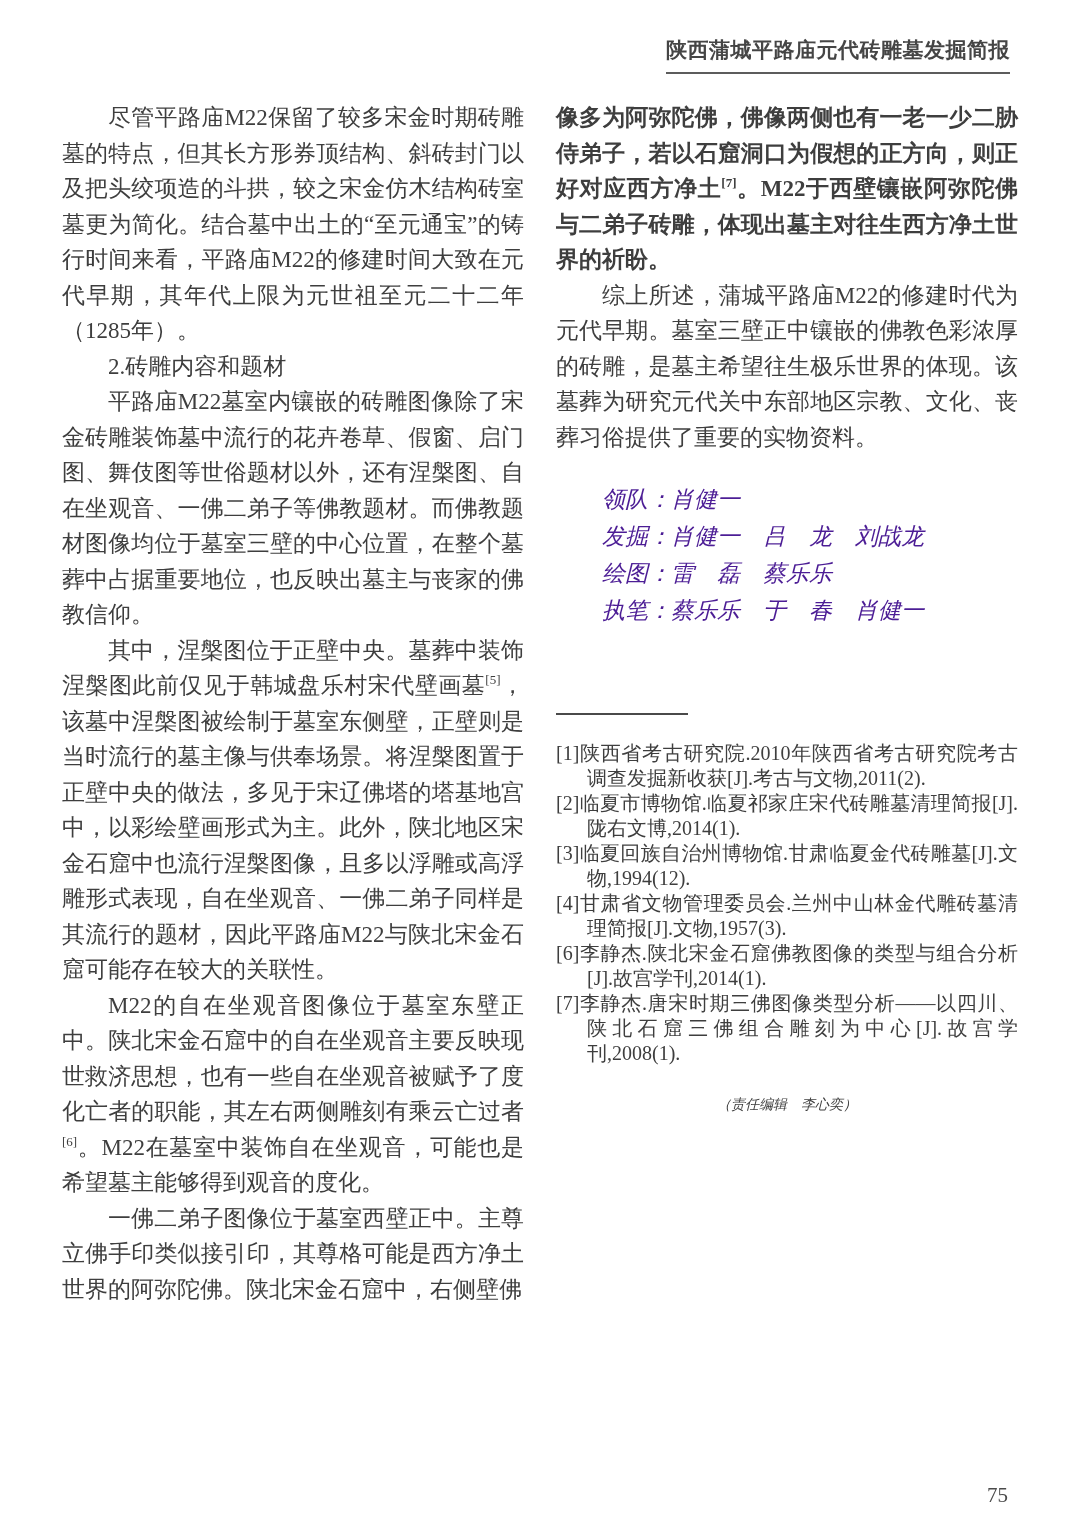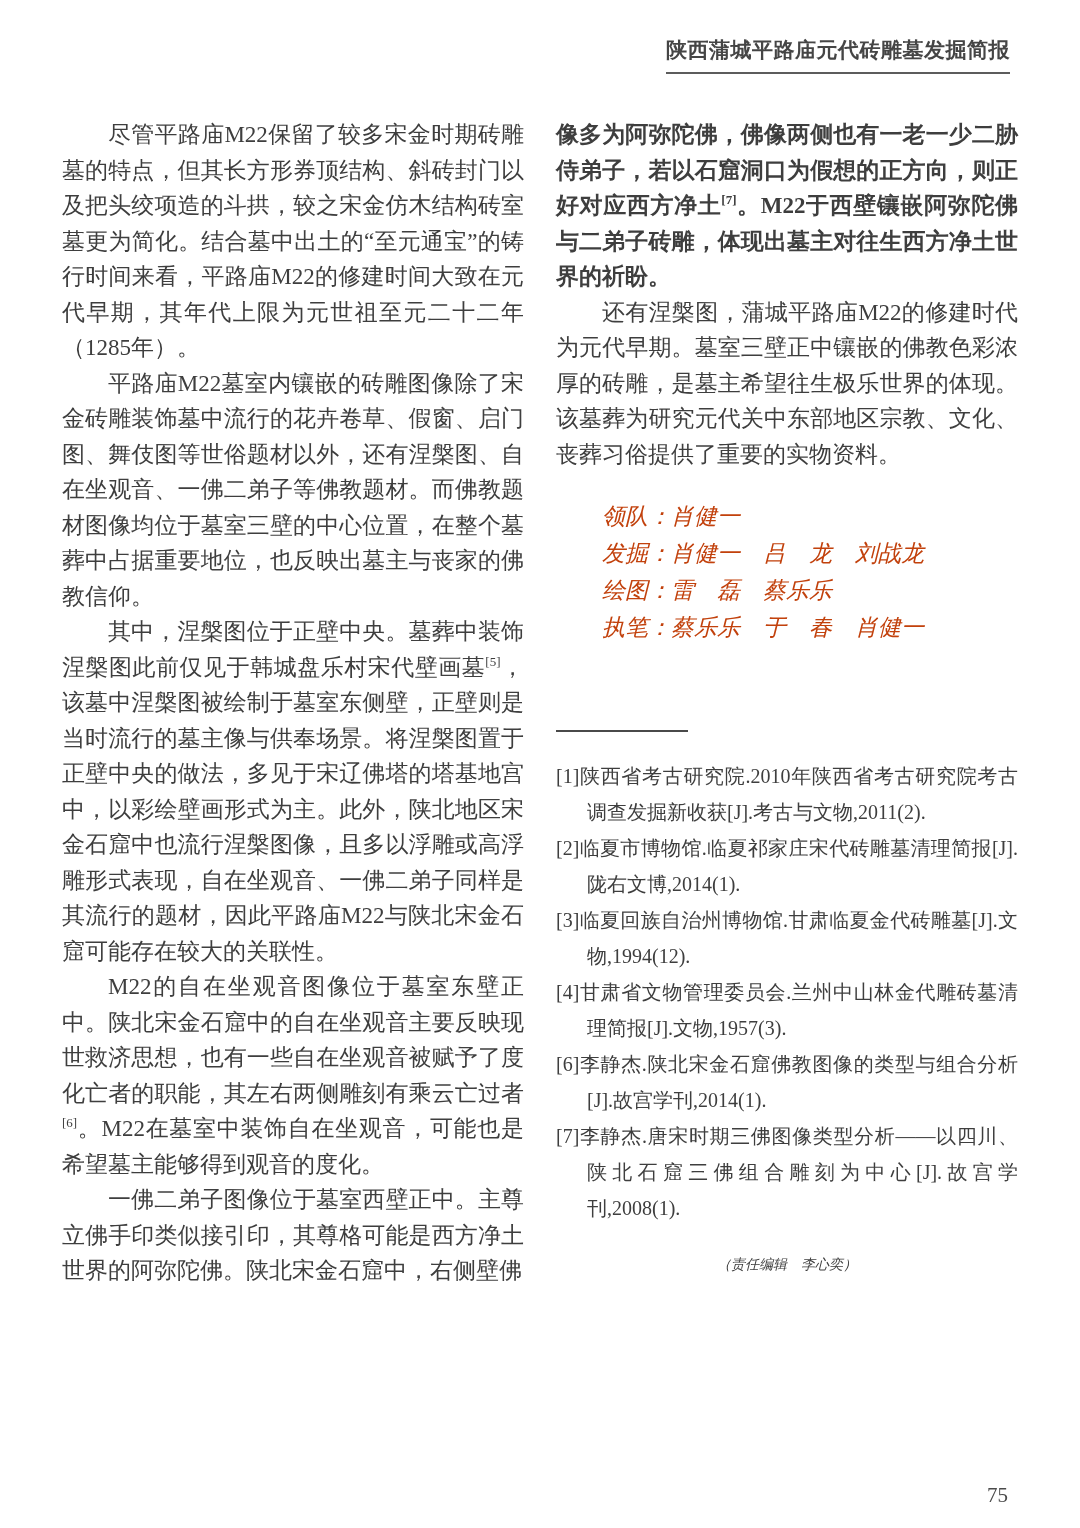--- a/index.html
+++ b/index.html
@@ -28,21 +28,20 @@
     border-bottom: 2px solid #5c5c5c;
   }
 
   
   .columns {
     position: absolute;
     top: 100px; left: 62px;
     width: 956px;
     display: flex;
     gap: 32px;
-    margin-top: 17px;
   }
   .col { width: 462px; flex: 0 0 462px; }
 
   .para {
     font-size: 23px;
     line-height: 35.5px;
     text-align: justify;
     text-indent: 2em;
     color: #3e3e3e;
   }
@@ -53,34 +52,34 @@
     line-height: 0;
     letter-spacing: 0;
   }
 
   
   .credits { margin-top: 26px; margin-left: 46px; }
   .credit-line {
     font-size: 23px;
     line-height: 37px;
     font-style: italic;
-    color: #c2410c;
+    color: #4c1d95;
   }
 
   
   .footnote-rule {
     margin-top: 84px;
     width: 132px;
     height: 0;
     border-top: 2px solid #4a4a4a;
   }
   .references { margin-top: 26px; }
   .reference-item {
     font-size: 20px;
-    line-height: 36px;
+    line-height: 25px;
     text-align: justify;
     padding-left: 31px;
     text-indent: -31px;
     color: #3e3e3e;
   }
 
   .editor-line {
     margin-top: 30px;
     text-align: center;
     font-size: 14px;
@@ -102,30 +101,31 @@
 <div class="page">
 
   <div class="running-head">
     <span class="title">陕西蒲城平路庙元代砖雕墓发掘简报</span>
   </div>
 
   <div class="columns">
 
     <div class="col" id="left-col">
         <p class="para"><span>尽管平路庙M22保留了较多宋金时期砖雕墓的特点，但其长方形券顶结构、斜砖封门以及把头绞项造的斗拱，较之宋金仿木结构砖室墓更为简化。结合墓中出土的“至元通宝”的铸行时间来看，平路庙M22的修建时间大致在元代早期，其年代上限为元世祖至元二十二年（1285年）。</span></p>
+        <p class="para"><span>2.砖雕内容和题材</span></p>
         <p class="para"><span>平路庙M22墓室内镶嵌的砖雕图像除了宋金砖雕装饰墓中流行的花卉卷草、假窗、启门图、舞伎图等世俗题材以外，还有涅槃图、自在坐观音、一佛二弟子等佛教题材。而佛教题材图像均位于墓室三壁的中心位置，在整个墓葬中占据重要地位，也反映出墓主与丧家的佛教信仰。</span></p>
         <p class="para"><span>其中，涅槃图位于正壁中央。墓葬中装饰涅槃图此前仅见于韩城盘乐村宋代壁画墓</span><sup class="ref-sup">[5]</sup><span>，该墓中涅槃图被绘制于墓室东侧壁，正壁则是当时流行的墓主像与供奉场景。将涅槃图置于正壁中央的做法，多见于宋辽佛塔的塔基地宫中，以彩绘壁画形式为主。此外，陕北地区宋金石窟中也流行涅槃图像，且多以浮雕或高浮雕形式表现，自在坐观音、一佛二弟子同样是其流行的题材，因此平路庙M22与陕北宋金石窟可能存在较大的关联性。</span></p>
         <p class="para"><span>M22的自在坐观音图像位于墓室东壁正中。陕北宋金石窟中的自在坐观音主要反映现世救济思想，也有一些自在坐观音被赋予了度化亡者的职能，其左右两侧雕刻有乘云亡过者</span><sup class="ref-sup">[6]</sup><span>。M22在墓室中装饰自在坐观音，可能也是希望墓主能够得到观音的度化。</span></p>
         <p class="para"><span>一佛二弟子图像位于墓室西壁正中。主尊立佛手印类似接引印，其尊格可能是西方净土世界的阿弥陀佛。陕北宋金石窟中，右侧壁佛</span></p>
       </div>
 
     <div class="col">
       <div id="right-paras">
           <p class="para noindent"><span>像多为阿弥陀佛，佛像两侧也有一老一少二胁侍弟子，若以石窟洞口为假想的正方向，则正好对应西方净土</span><sup class="ref-sup">[7]</sup><span>。M22于西壁镶嵌阿弥陀佛与二弟子砖雕，体现出墓主对往生西方净土世界的祈盼。</span></p>
-          <p class="para"><span>还有涅槃图，蒲城平路庙M22的修建时代为元代早期。墓室三壁正中镶嵌的佛教色彩浓厚的砖雕，是墓主希望往生极乐世界的体现。该墓葬为研究元代关中东部地区宗教、文化、丧葬习俗提供了重要的实物资料。</span></p>
+          <p class="para"><span>综上所述，蒲城平路庙M22的修建时代为元代早期。墓室三壁正中镶嵌的佛教色彩浓厚的砖雕，是墓主希望往生极乐世界的体现。该墓葬为研究元代关中东部地区宗教、文化、丧葬习俗提供了重要的实物资料。</span></p>
         </div>
 
       <div class="credits" id="credits">
           <div class="credit-line">领队：肖健一</div>
           <div class="credit-line">发掘：肖健一　吕　龙　刘战龙</div>
           <div class="credit-line">绘图：雷　磊　蔡乐乐</div>
           <div class="credit-line">执笔：蔡乐乐　于　春　肖健一</div>
         </div>
 
       <div class="footnote-rule"></div>

